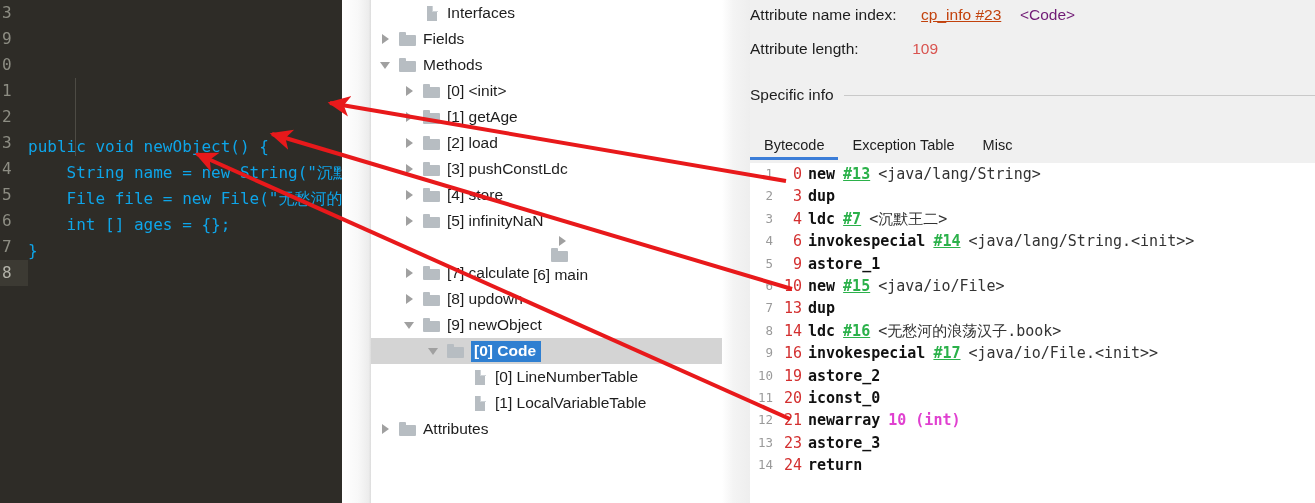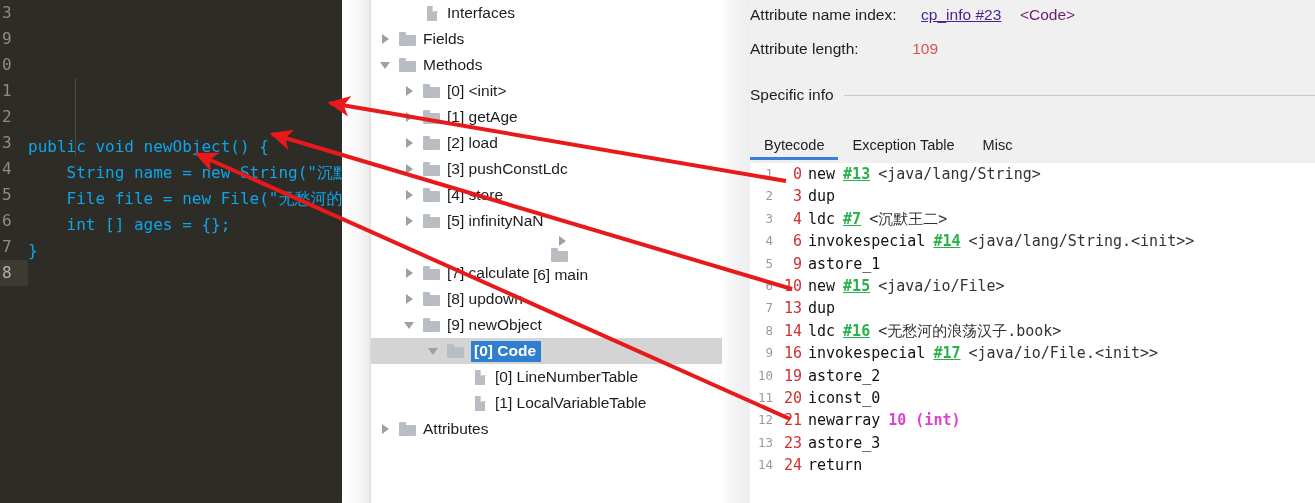--- a/index.html
+++ b/index.html
@@ -156,21 +156,21 @@
   }
   .attr-row {
     position: absolute;
     left: 0;
     font-size: 15.5px;
     color: #1d1d1d;
     white-space: nowrap;
   }
   .attr-label { display: inline-block; }
   .cpref {
-    color: #4c1d95;
+    color: #c2410c;
     text-decoration: underline;
   }
   .angle { color: #701a75; margin-top: 40px; }
   .numval { color: #d9534f; }
 
   #specific-info {
     position: absolute; left: 0; top: 86px;
     width: 565px;
     display: flex; align-items: center;
     font-size: 15.5px;
@@ -231,21 +231,21 @@
   .boff {
     width: 30px;
     flex: 0 0 30px;
     text-align: right;
     color: #d32f2f;
     padding-right: 6px;
     box-sizing: border-box;
   }
   .bmn {
     color: #111111;
-    font-weight: normal;
+    font-weight: bold;
     padding-right: 8px;
   }
   .bcp {
     color: #2bb14a;
     font-weight: bold;
     text-decoration: underline;
     padding-right: 8px;
   }
   .bdesc { color: #333333; }
   .bimm { color: #e040d0; font-weight: bold; }

